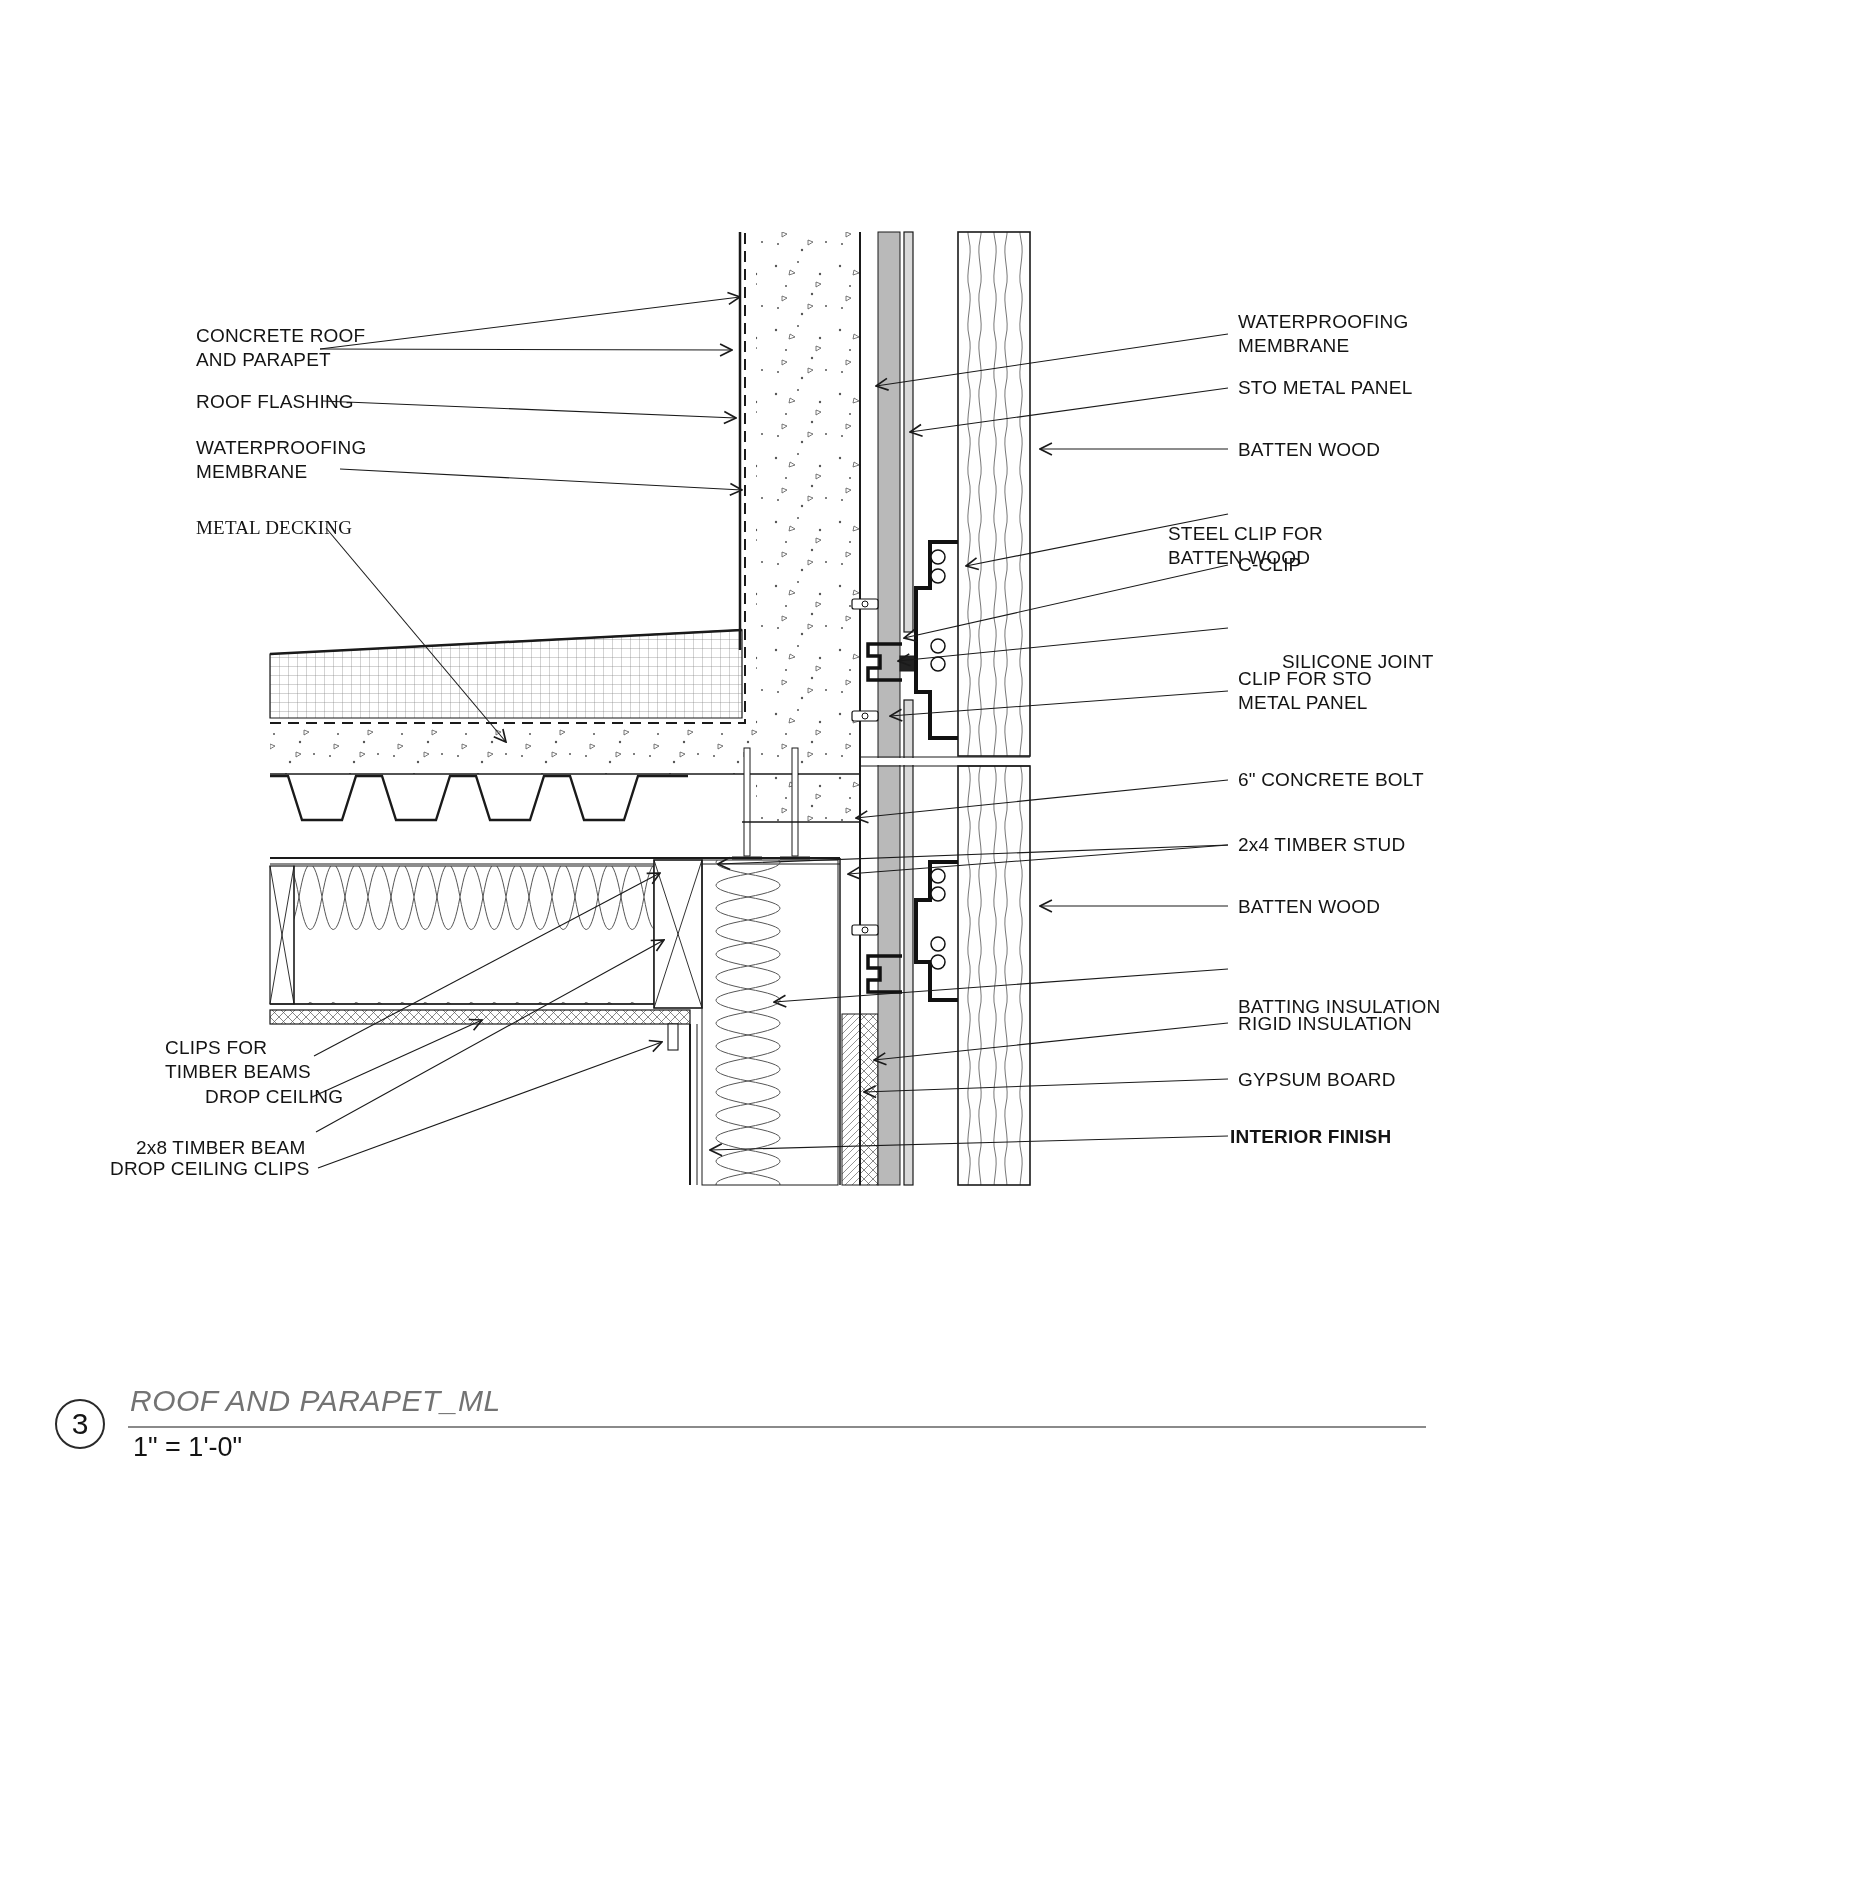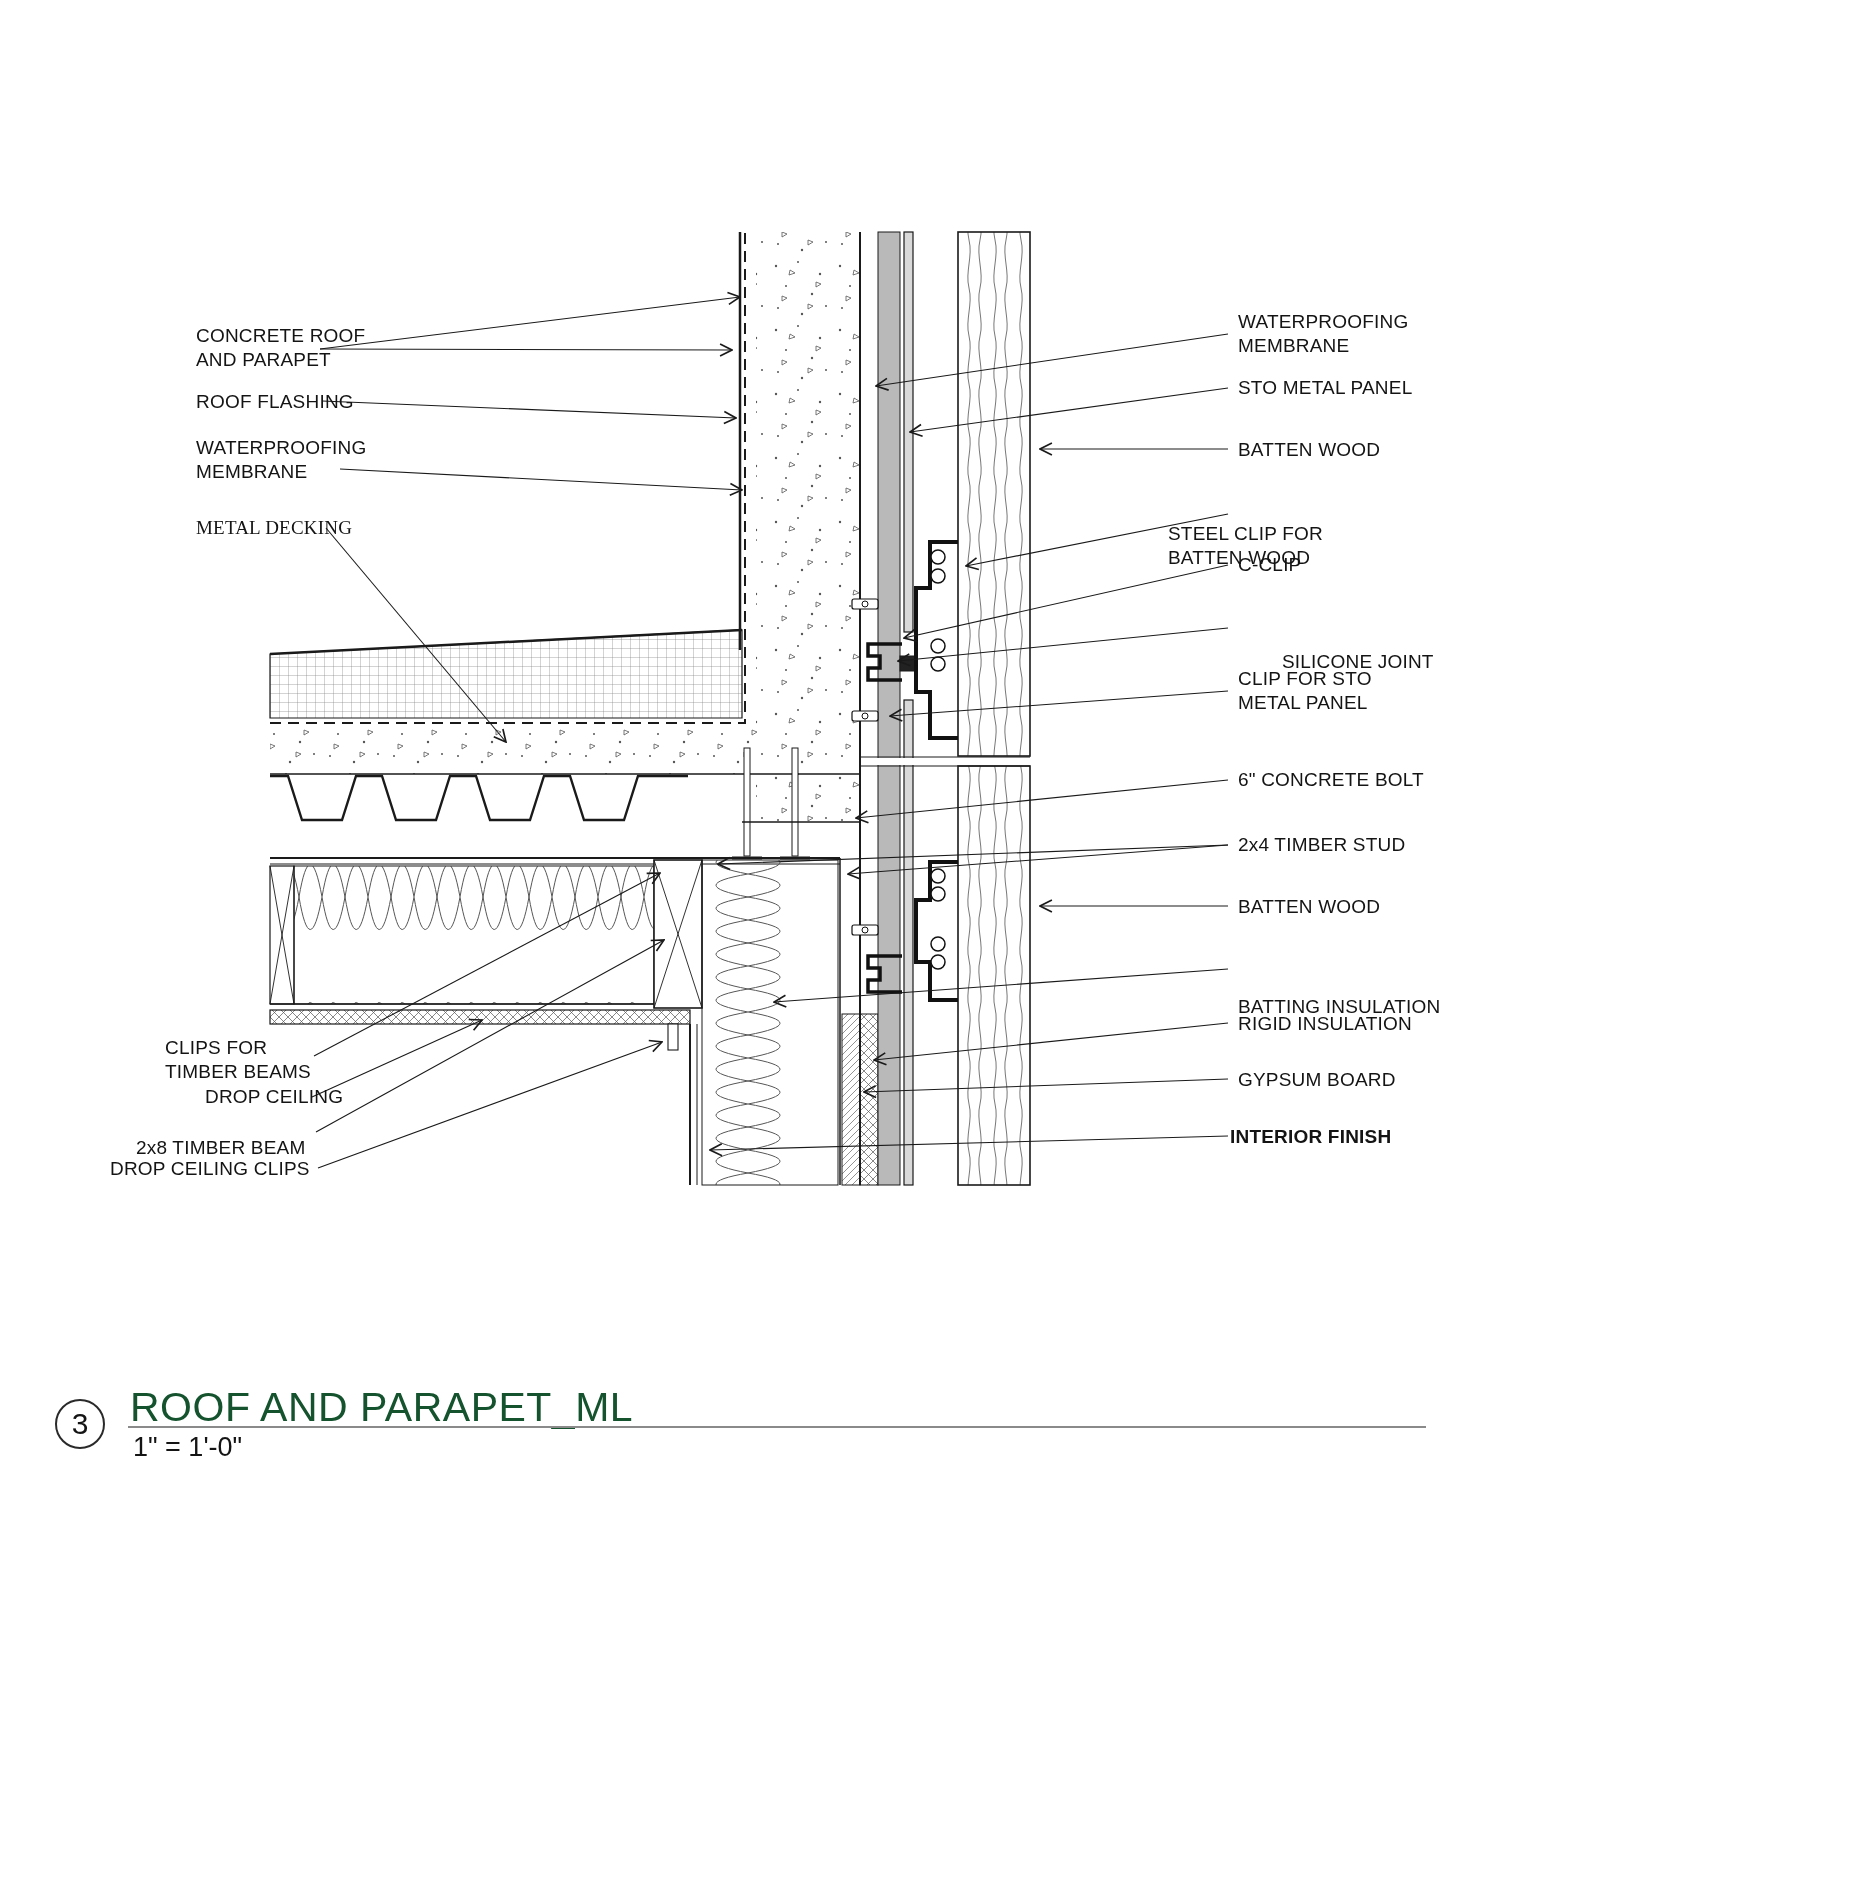--- a/index.html
+++ b/index.html
@@ -5,22 +5,22 @@
   * { margin:0; padding:0; box-sizing:border-box; }
   html,body { background:#ffffff; }
   body { font-family:"Liberation Sans", sans-serif; color:#111; }
   .page { position:relative; width:1867px; height:1877px; background:#fff; overflow:hidden; }
   .drawing-svg { position:absolute; left:0; top:0; width:1875px; height:1877px; }
   .lbl { position:absolute; font-size:19px; line-height:1.24; letter-spacing:0.2px;
          color:#141414; white-space:pre; }
   .detail-circle { position:absolute; left:55px; top:1399px; width:50px; height:50px;
          border:2.5px solid #2a2a2a; border-radius:50%; display:flex; align-items:center;
          justify-content:center; font-size:30px; color:#141414; background:#fff; }
-  .dtitle { position:absolute; left:130px; top:1384px; font-size:41px; color:#14532d;
-         letter-spacing:0.5px; }
+  .dtitle { position:absolute; left:130px; top:1384px; font-size:30px; color:#737373;
+         letter-spacing:0.5px;font-style:italic; }
   .drule { position:absolute; left:128px; top:1426px; width:1298px; height:2px; background:#8a8a8a; }
   .dscale { position:absolute; left:133px; top:1432px; font-size:27px; color:#141414; }
 </style>
 </head>
 <body>
 
 <div class="page">
 
   <svg class="drawing-svg" viewBox="0 0 1875 1877" fill="none" stroke-linecap="butt">
     <defs>

